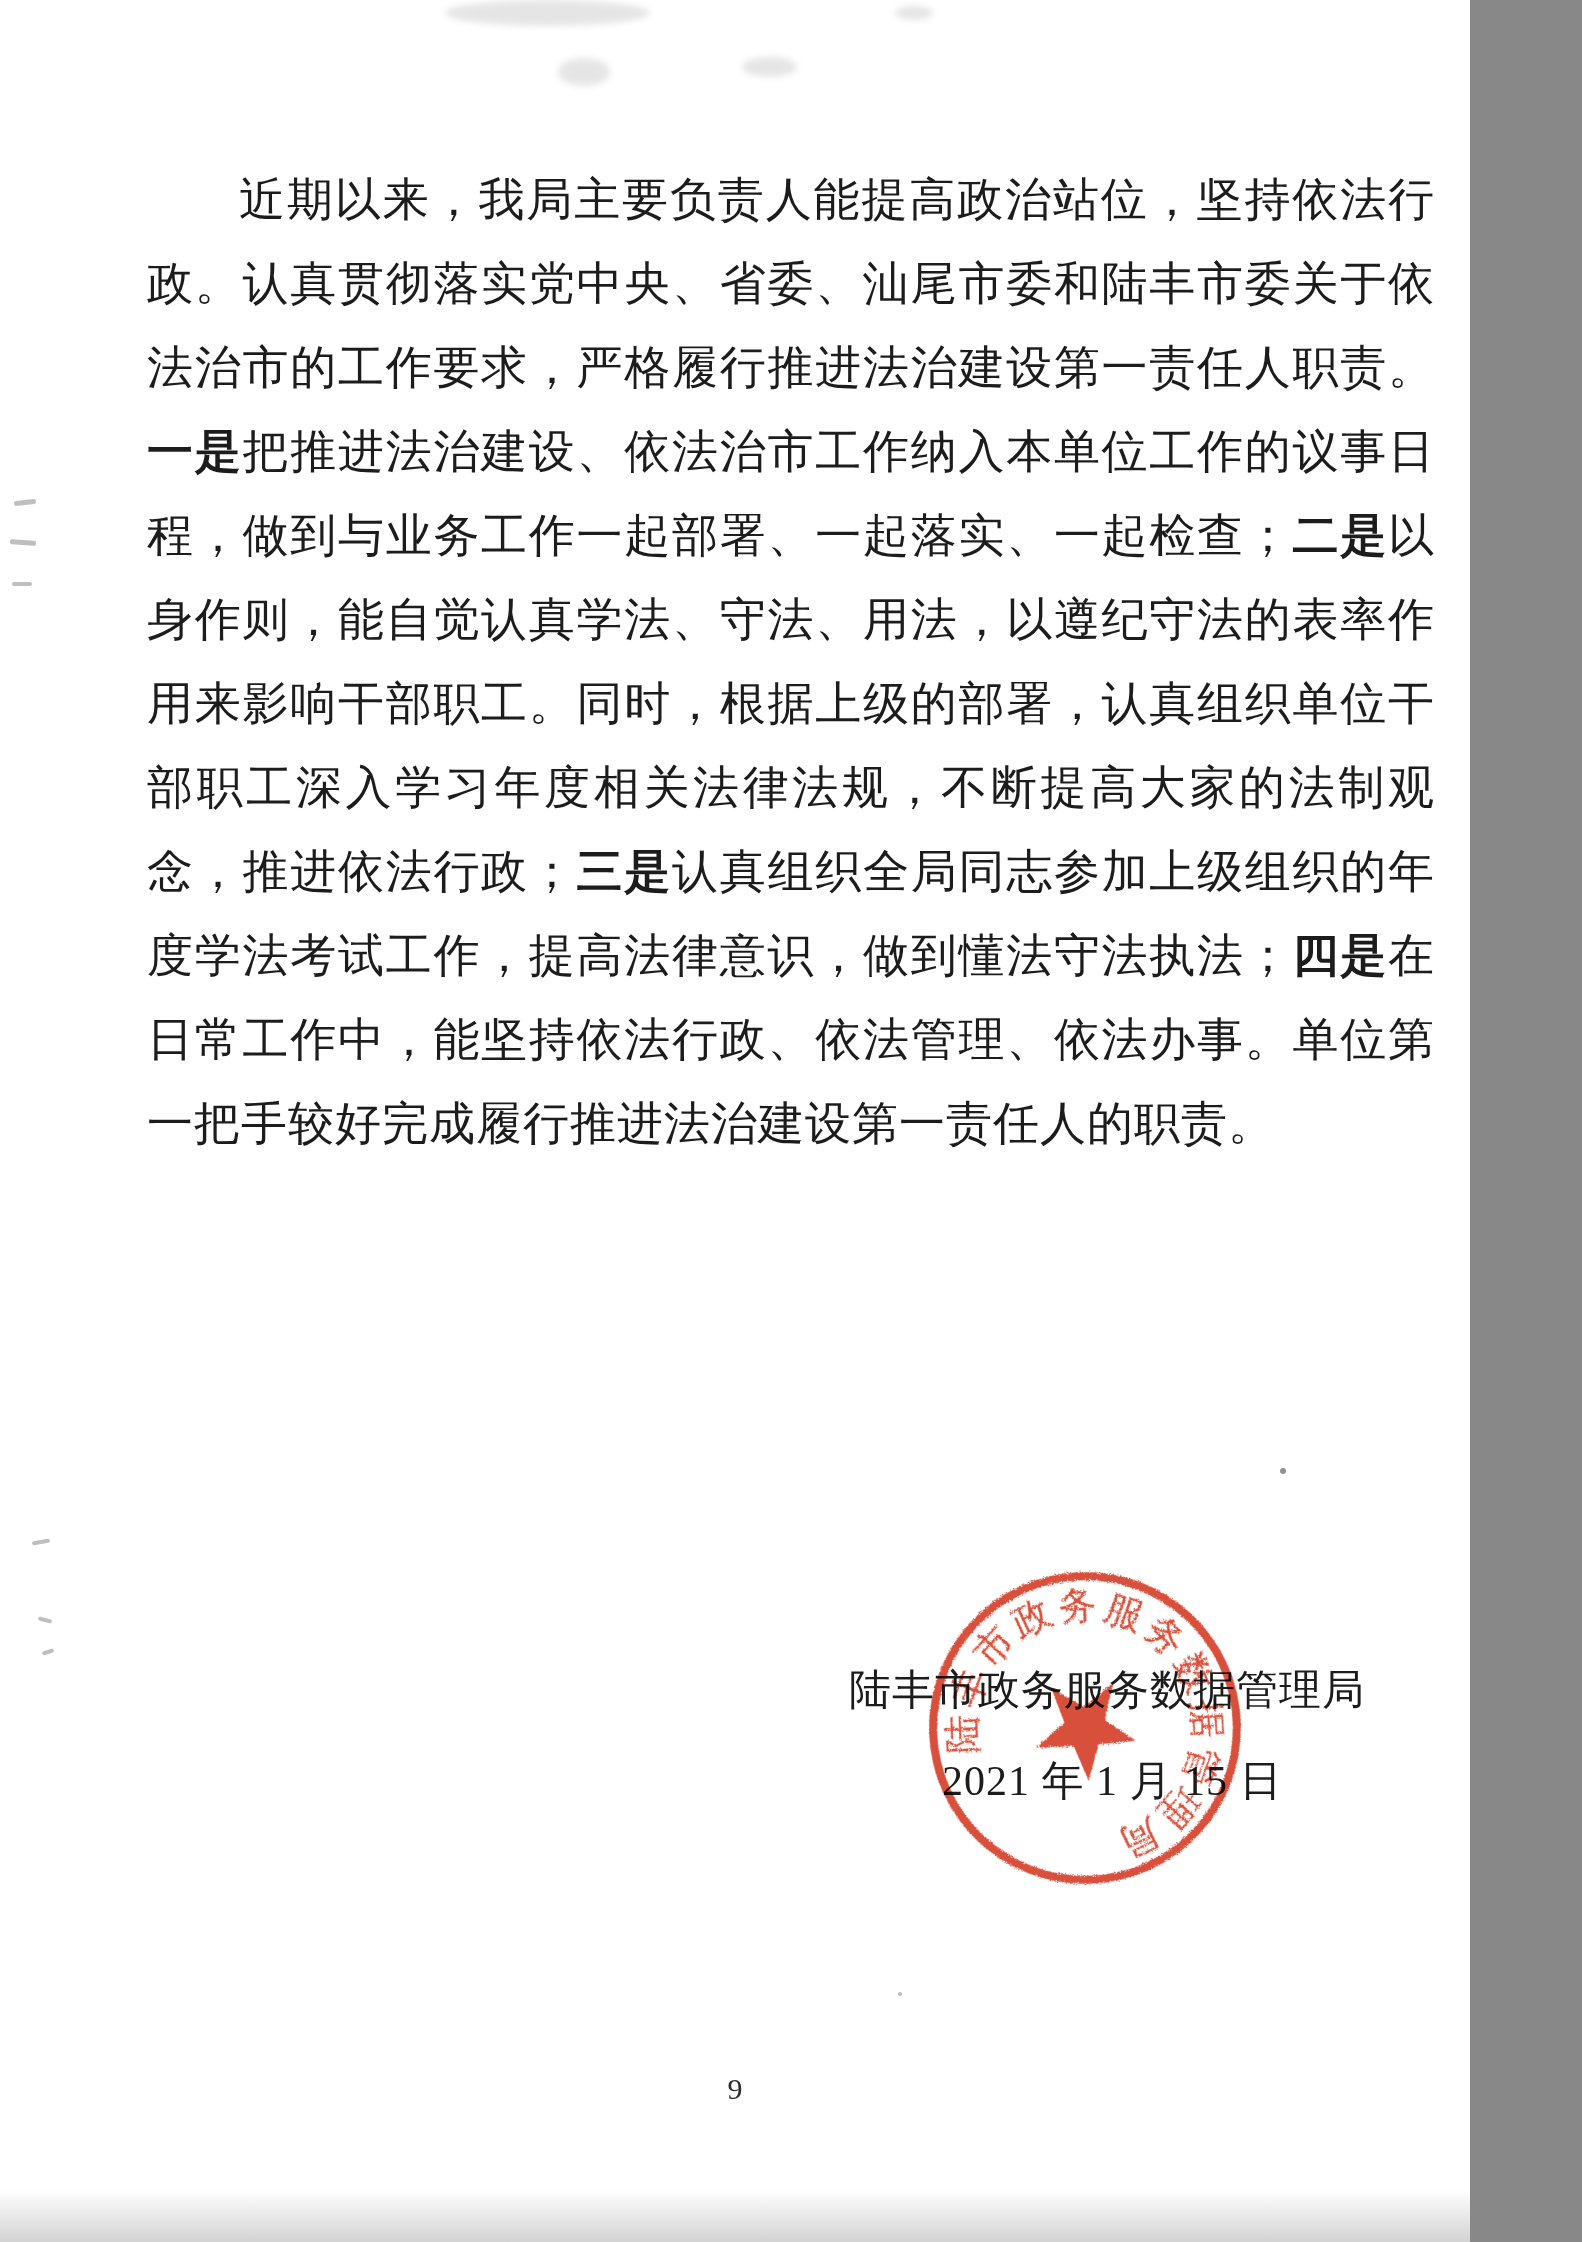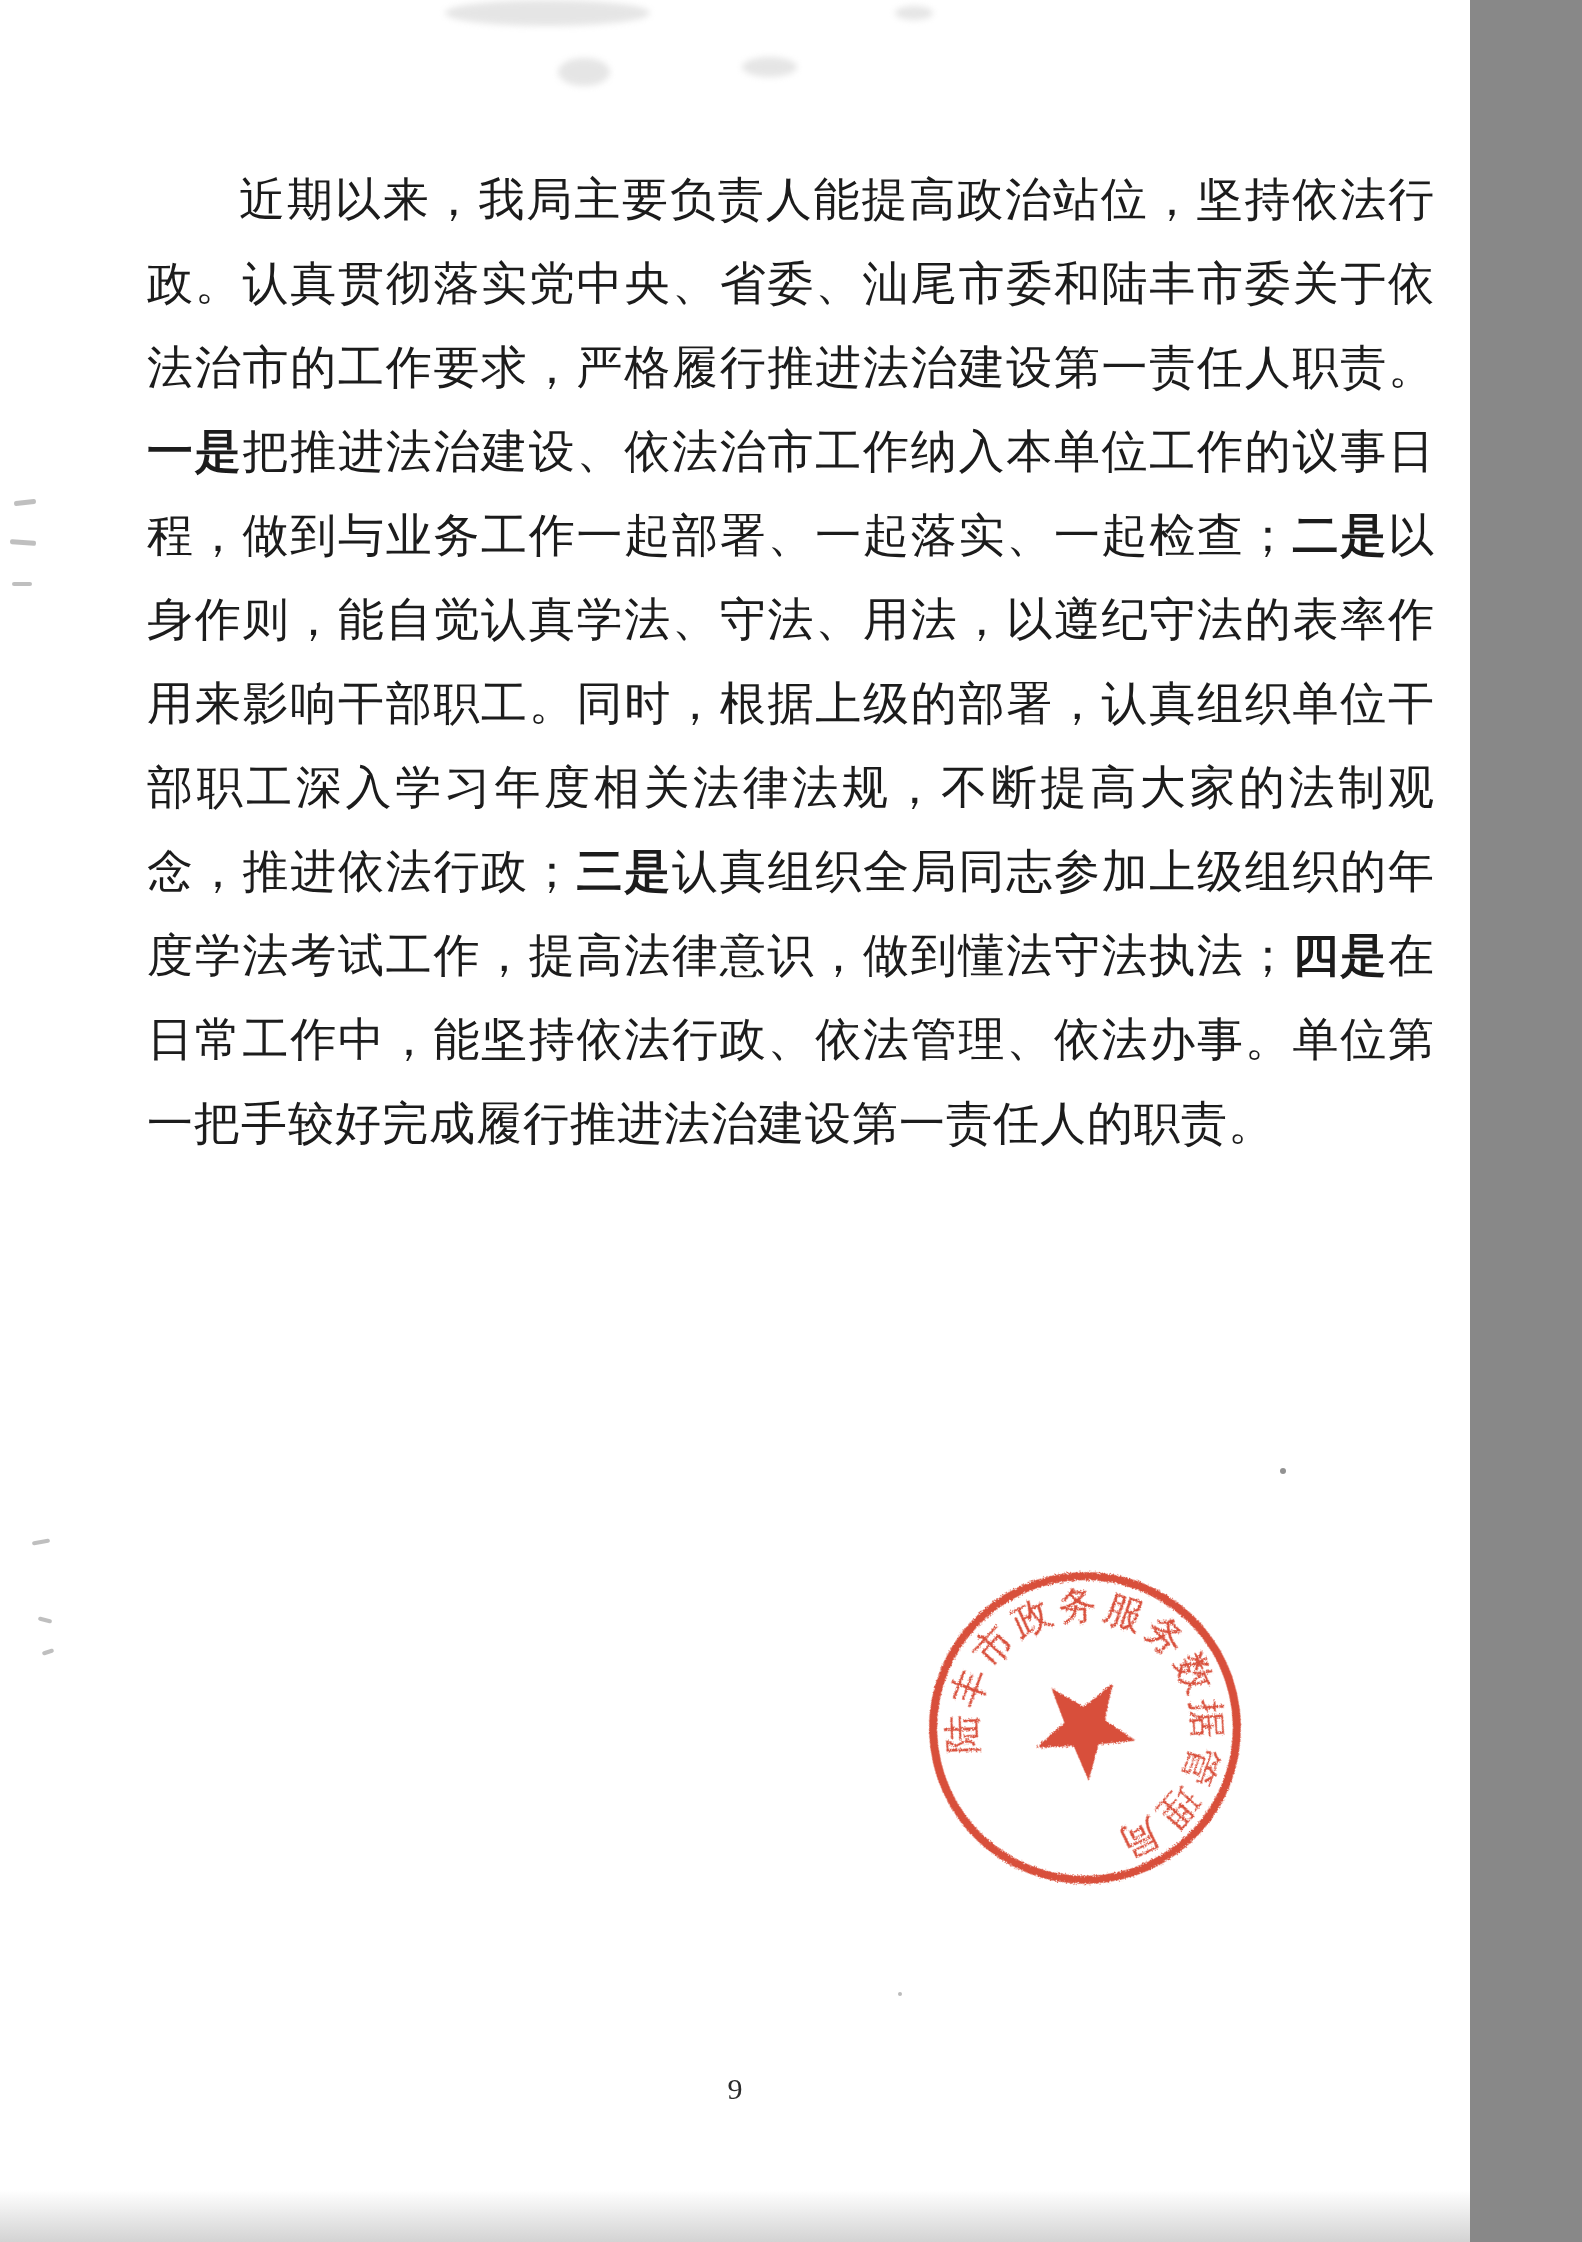--- a/index.html
+++ b/index.html
@@ -53,20 +53,22 @@
     background:linear-gradient(to bottom, rgba(120,120,120,0) 0%, rgba(120,120,120,.18) 55%, rgba(110,110,110,.30) 100%);
   }
 </style>
 </head>
 <body>
 
 <div class="page">
 
   <div class="body-text"><span>近期以来，我局主要负责人能提高政治站位，坚持依法行政。认真贯彻落实党中央、省委、汕尾市委和陆丰市委关于依法治市的工作要求，严格履行推进法治建设第一责任人职责。</span><b>一是</b><span>把推进法治建设、依法治市工作纳入本单位工作的议事日程，做到与业务工作一起部署、一起落实、一起检查；</span><b>二是</b><span>以身作则，能自觉认真学法、守法、用法，以遵纪守法的表率作用来影响干部职工。同时，根据上级的部署，认真组织单位干部职工深入学习年度相关法律法规，不断提高大家的法制观念，推进依法行政；</span><b>三是</b><span>认真组织全局同志参加上级组织的年度学法考试工作，提高法律意识，做到懂法守法执法；</span><b>四是</b><span>在日常工作中，能坚持依法行政、依法管理、依法办事。单位第一把手较好完成履行推进法治建设第一责任人的职责。</span></div>
 
+  <div class="signature">陆丰市政务服务数据管理局</div>
+  <div class="sig-date">2021 年 1 月 15 日</div>
 
   <svg class="seal" viewBox="0 0 320 320">
     <defs>
       <filter id="stamp-grain" x="-10%" y="-10%" width="120%" height="120%">
         <feTurbulence type="fractalNoise" baseFrequency="0.9" numOctaves="2" result="n"></feTurbulence>
         <feDisplacementMap in="SourceGraphic" in2="n" scale="4"></feDisplacementMap>
       </filter>
       <path id="seal-text-arc" d="M 83.6 236.4 A 108 108 0 1 1 236.4 236.4" fill="none"></path>
     </defs>
     <g transform="rotate(32 160 160)" filter="url(#stamp-grain)" fill="#d5402a">

